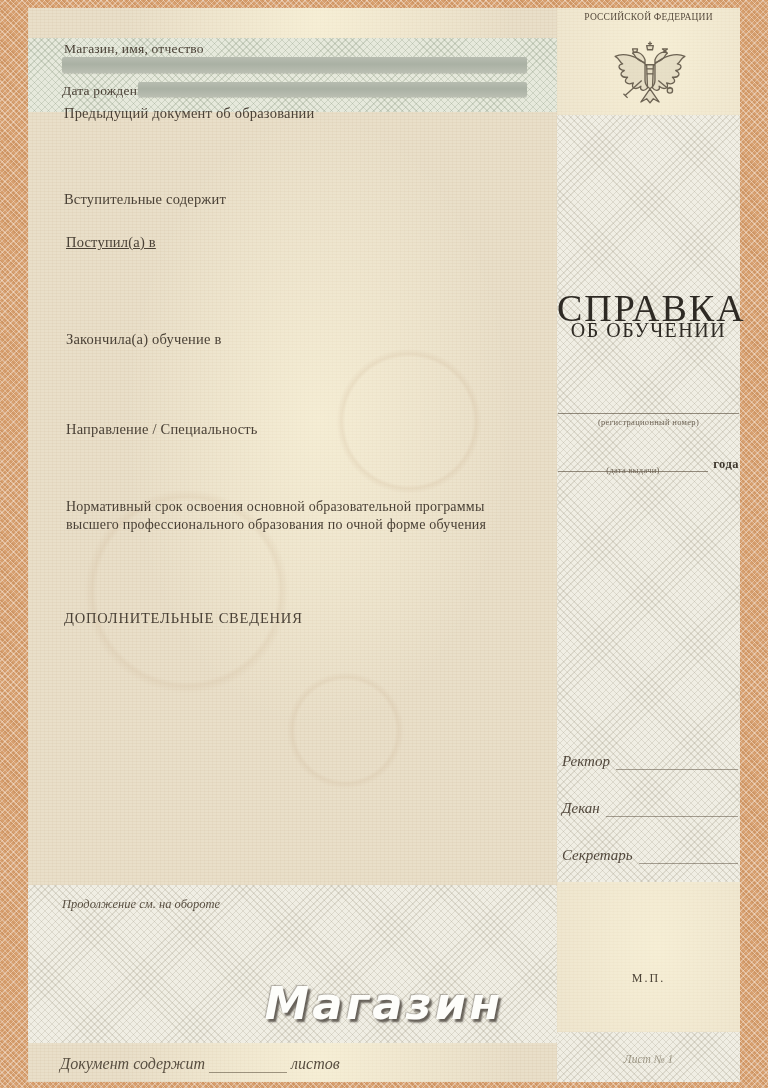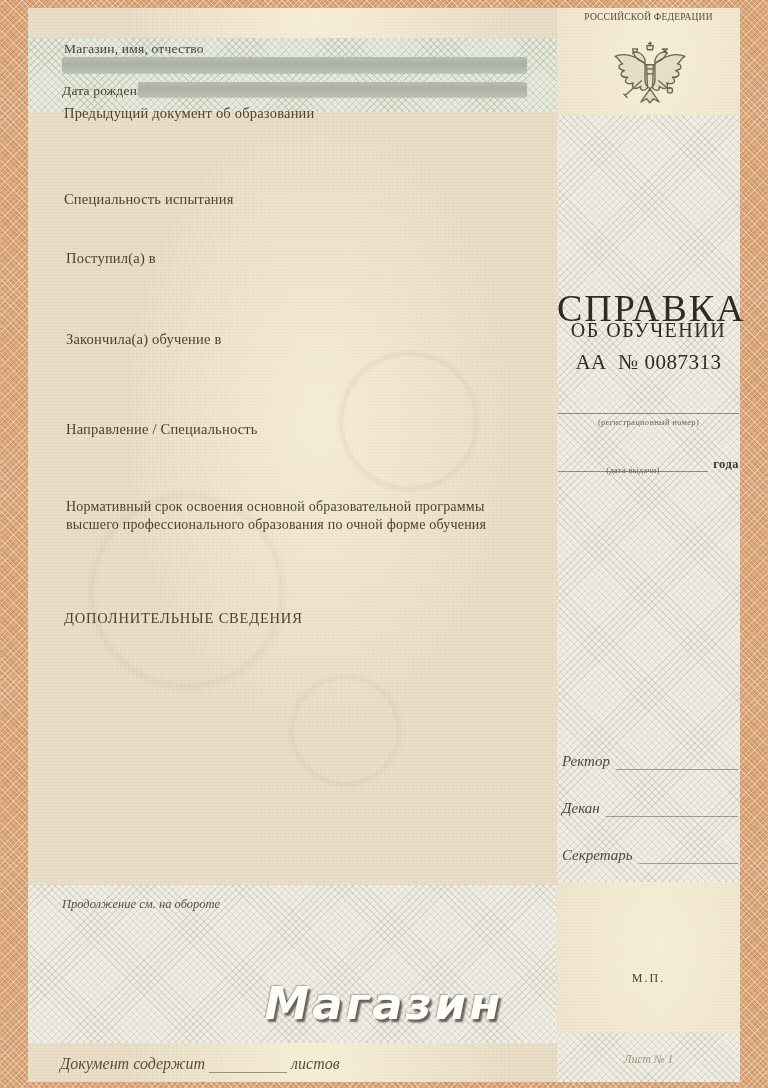--- a/index.html
+++ b/index.html
@@ -130,33 +130,32 @@
         <line x1="74" y1="57.5" x2="74" y2="60"></line>
     </g>
   </svg>
 
   <div class="lbl" style="left:64px;top:41px;font-size:13.5px;">Магазин, имя, отчество</div>
   <div class="bar" style="left:62px;top:57px;width:465px;"></div>
   <div class="lbl" style="left:62px;top:83px;font-size:13.5px;">Дата рождения</div>
   <div class="bar" style="left:138px;top:82px;width:389px;height:15px;"></div>
 
   <div class="lbl" style="left:64px;top:105px;">Предыдущий документ об образовании</div>
-  <div class="lbl" style="left:64px;top:191px;">Специальность испытания</div>
-  <div class="lbl" style="left:66px;top:250px;">Поступил(а) в</div>
+  <div class="lbl" style="left:64px;top:191px;">Вступительные содержит</div>
+  <div class="lbl" style="left:66px;top:234px;text-decoration:underline;">Поступил(а) в</div>
   <div class="lbl" style="left:66px;top:331px;">Закончила(а) обучение в</div>
   <div class="lbl" style="left:66px;top:421px;text-align:right;">Направление / Специальность</div>
   <div class="lbl-wrap" style="left:66px;top:498px;width:440px;">
     <div>Нормативный срок освоения основной образовательной программы</div>
     <div>высшего профессионального образования по очной форме обучения</div>
   </div>
   <div class="lbl caps" style="left:64px;top:610px;">ДОПОЛНИТЕЛЬНЫЕ СВЕДЕНИЯ</div>
 
   <div class="title t1">СПРАВКА</div>
   <div class="title t2">ОБ ОБУЧЕНИИ</div>
-  <div class="title t3">АА  № 0087313</div>
 
   <div class="hline" style="left:558px;top:413px;width:181px;"></div>
   <div class="caption" style="left:558px;top:417px;width:181px;">(регистрационный номер)</div>
 
   <div class="date-row">
     <span class="fill"></span>
     <span class="goda">года</span>
   </div>
   <div class="caption" style="left:558px;top:465px;width:150px;">(дата выдачи)</div>
 

